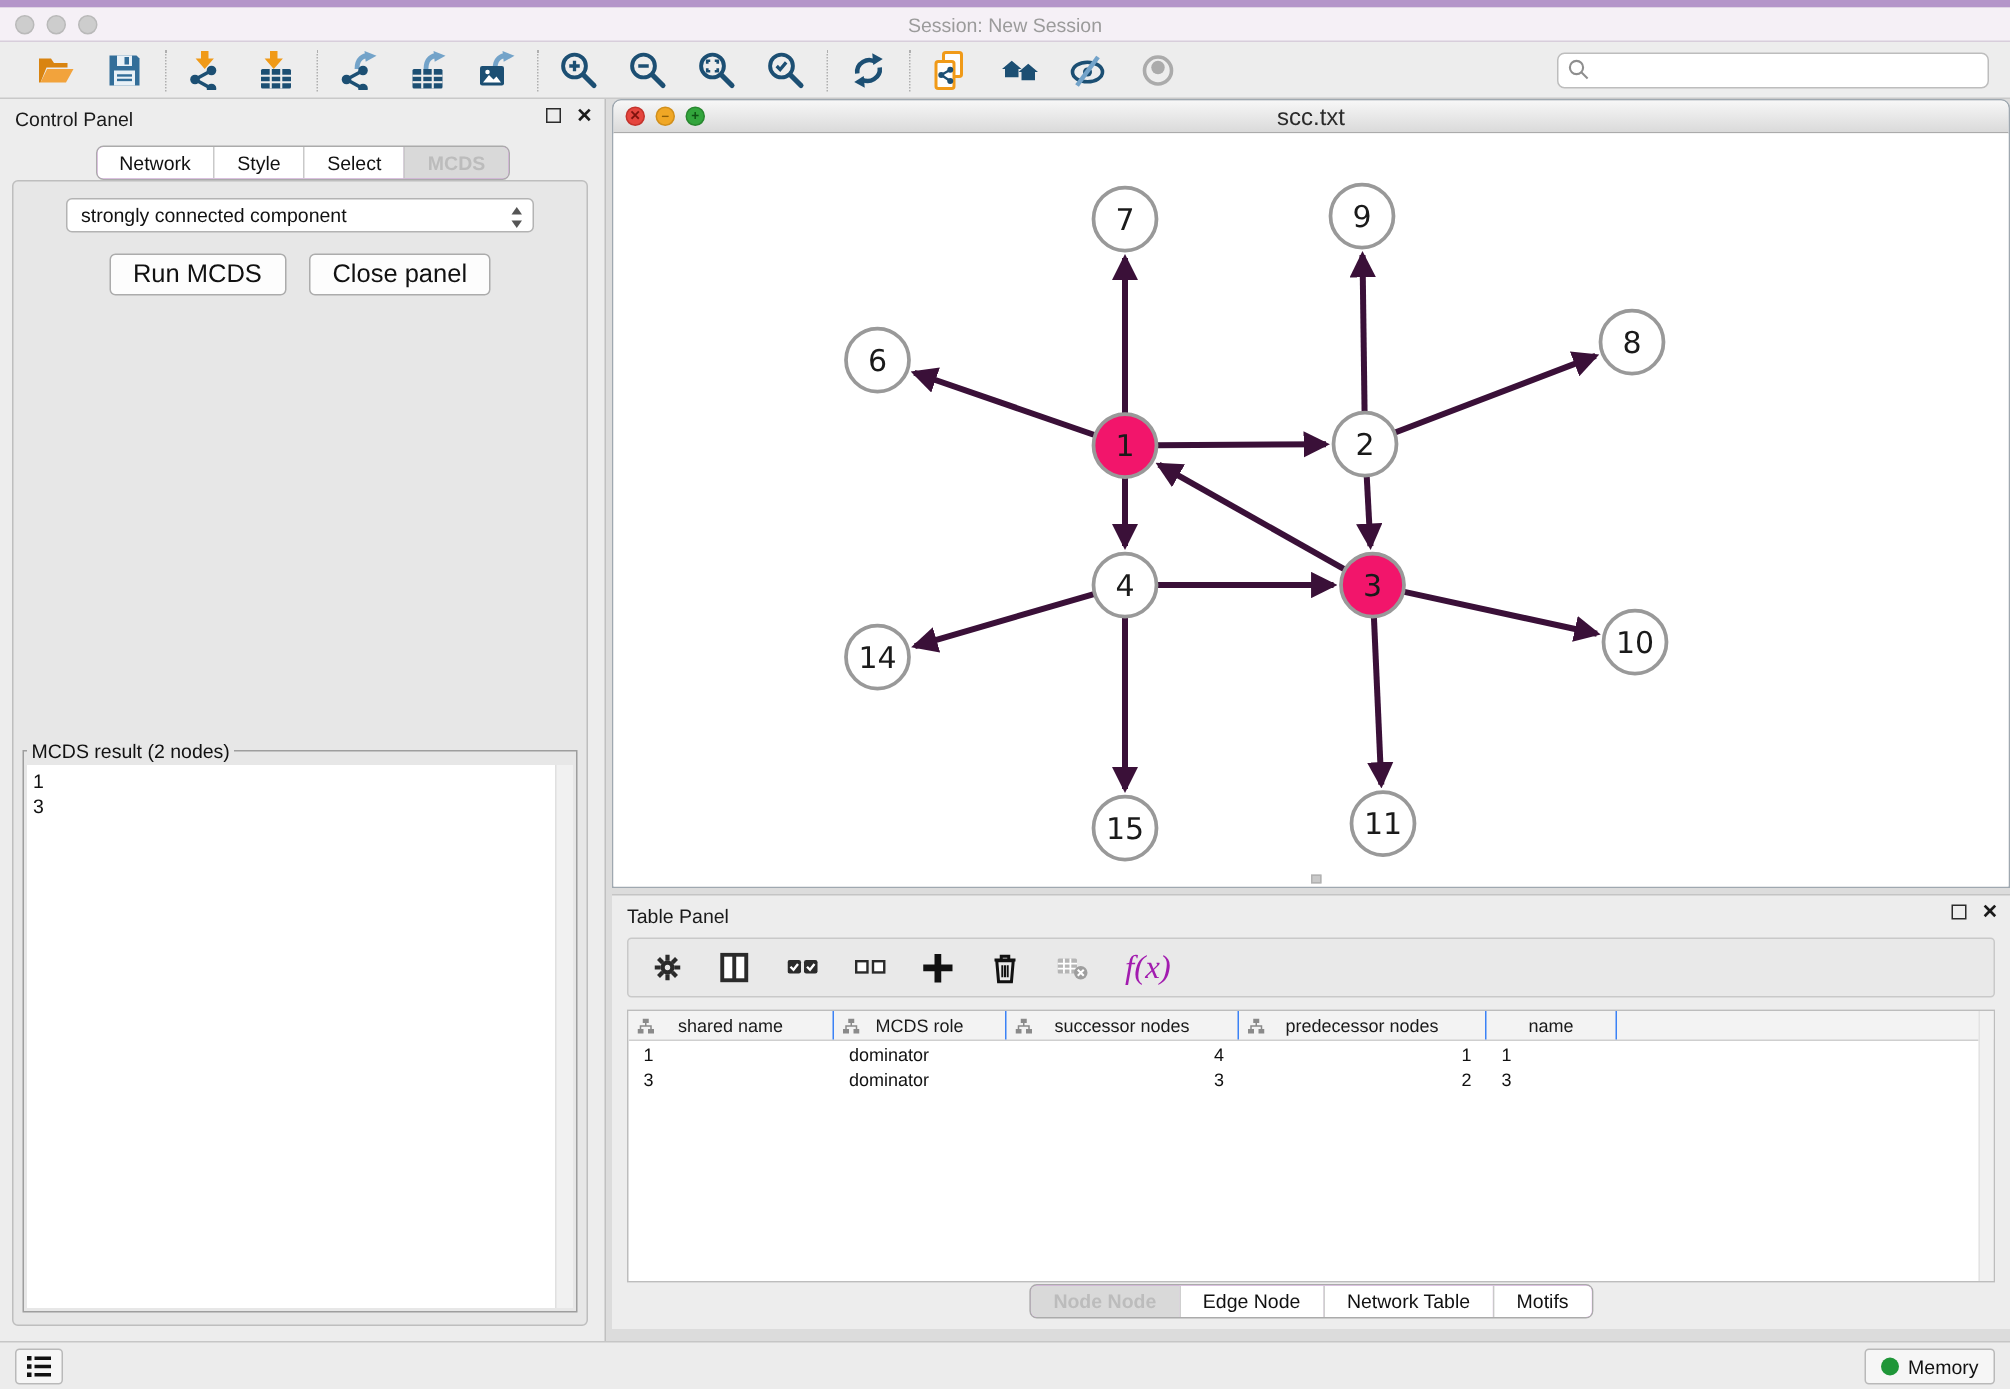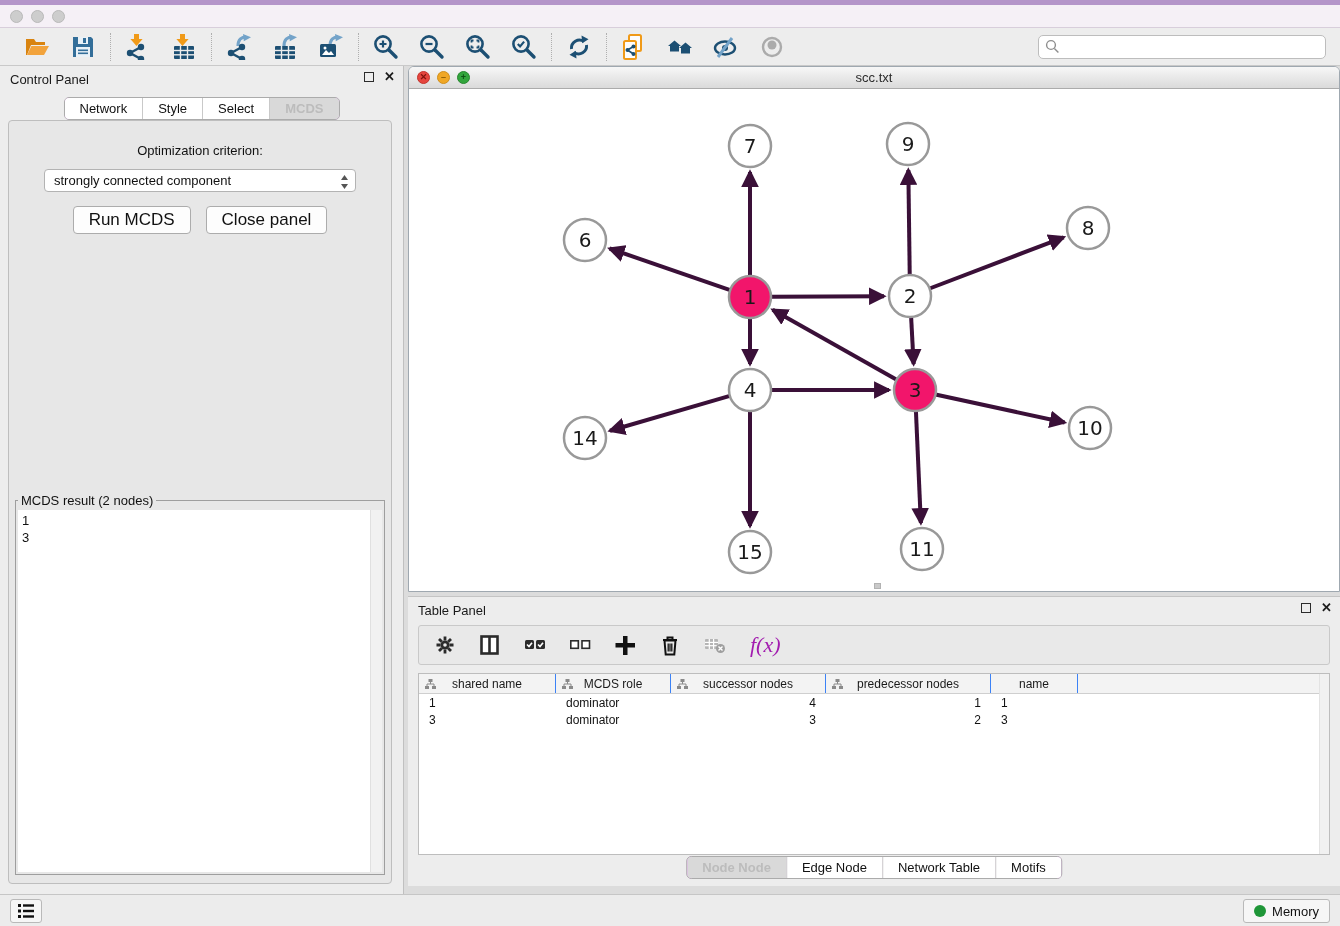--- a/index.html
+++ b/index.html
@@ -53,21 +53,21 @@
   .result-scroll { position:absolute; right:0; top:0; width:12px; height:100%; background:#F1F1F1; border-left:1px solid #E0E0E0; }
 
   
   .netwin { position:absolute; left:408px; top:0; width:932px; height:526px; background:#fff; border:1px solid #9FA8B0; border-radius:6px 6px 0 0; }
   .net-titlebar { position:relative; height:22px; background:linear-gradient(#F7F7F7,#DADADA); border-bottom:1px solid #ABABAB; border-radius:5px 5px 0 0; }
   .lights { position:absolute; left:8px; top:4px; display:flex; gap:7px; }
   .light { width:13px; height:13px; border-radius:50%; display:flex; align-items:center; justify-content:center; font-size:9px; font-weight:bold; line-height:13px; }
   .light.red { background:#E5453E; border:1px solid #C3332C; color:#7E120D; }
   .light.yellow { background:#F0A725; border:1px solid #D18F1B; color:#8E5E07; }
   .light.green { background:#32A53C; border:1px solid #28872F; color:#0E5214; }
-  .net-title { position:absolute; width:100%; text-align:center; top:3px; font-size:13px; color:#2B2B2B; }
+  .net-title { position:absolute; width:100%; text-align:center; top:3px; font-size:16px; color:#2B2B2B; }
   .net-canvas { position:absolute; left:0; top:22px; right:0; bottom:0; background:#fff; }
   .net-canvas svg { position:absolute; left:0; top:0; }
   .net-resize { position:absolute; bottom:2px; left:50%; width:7px; height:6px; background:#C9C9C9; border:1px solid #B2B2B2; }
 
   
   .tpanel { position:absolute; left:408px; top:530px; width:932px; height:290px; background:#EDEDED; border-top:1px solid #C4C4C4; }
   .tp-toolbar { position:absolute; left:10px; right:10px; top:28px; height:40px; background:#E9E9E9; border:1px solid #C9C9C9; border-radius:3px; display:flex; align-items:center; gap:24px; padding:0 16px; }
   .tp-ic { display:flex; align-items:center; justify-content:center; cursor:pointer; }
   .fx-text { font-family:"Liberation Serif",serif; font-style:italic; font-size:22px; color:#a21caf; }
 
@@ -95,20 +95,21 @@
 <div class="app">
 
   <div class="deskstrip"></div>
 
   <div class="titlebar">
     <div class="tl-dots">
       <div class="tl-dot"></div>
       <div class="tl-dot"></div>
       <div class="tl-dot"></div>
     </div>
+    <div class="win-title">Session: New Session</div>
   </div>
 
   <div class="toolbar" id="main-toolbar">
       <div class="tb-group">
         <div class="tb-btn">
           <svg width="26" height="26" viewBox="0 0 26 26">
             <path d="M2 21V5h8l2 3h9v3H7L3 21z" fill="#D98410"></path>
             <path d="M3 21l4.4-9H25l-5 9z" fill="#F2A33C"></path>
           </svg>
         </div>
@@ -290,21 +291,20 @@
           <span class="close-ic">✕</span>
         </span>
       </div>
       <div class="tabgroup cp-tabs" id="cp-tabs">
           <div class="tab">Network</div>
           <div class="tab">Style</div>
           <div class="tab">Select</div>
           <div class="tab active bottom">MCDS</div>
         </div>
       <div class="cp-content">
-        <div class="opt-label">Optimization criterion:</div>
         <div class="selectbox">
           <span>strongly connected component</span>
           <span class="chev">
             <svg width="9" height="16" viewBox="0 0 9 16">
                 <path d="M4.5 1L8 6H1z" fill="#555"></path>
                 <path d="M4.5 15L1 10h7z" fill="#555"></path>
               </svg>
           </span>
         </div>
         <div class="btnrow">

